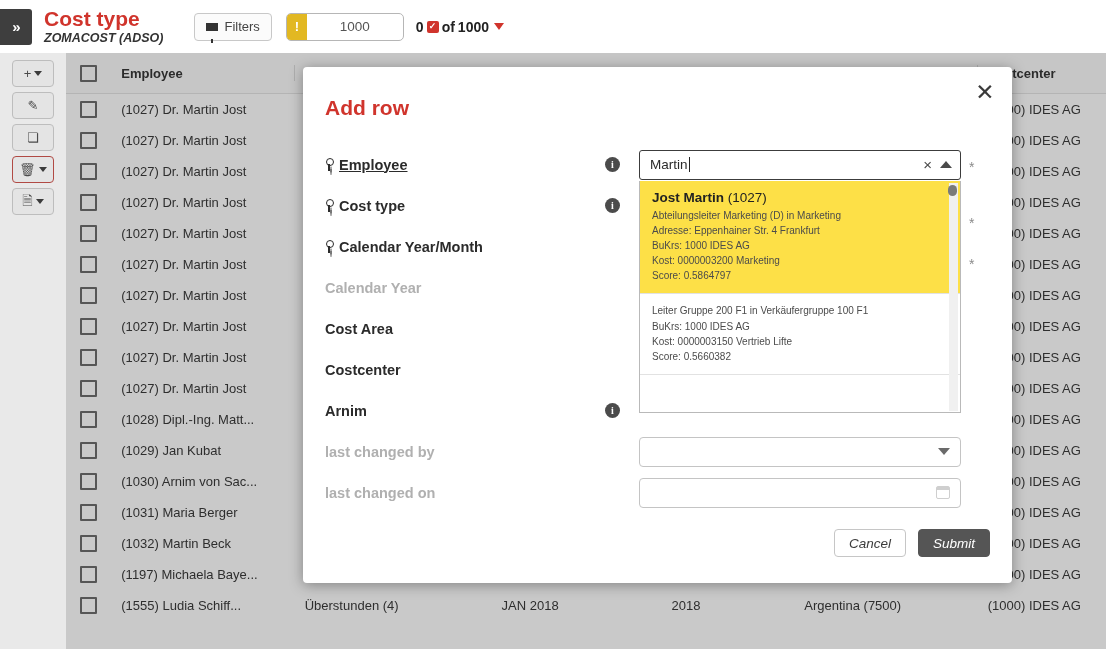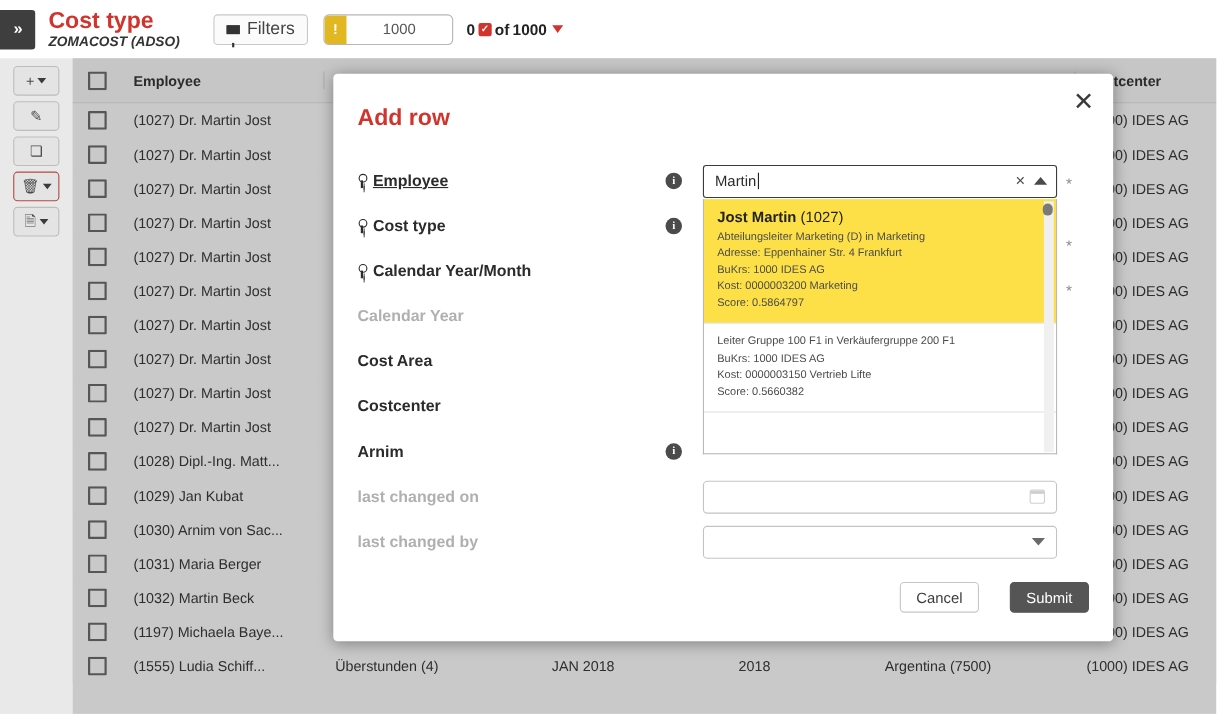--- a/index.html
+++ b/index.html
@@ -55,21 +55,21 @@
   }
   .filters-btn {
     margin-left: 31px;
     height: 28px;
     min-width: 70px;
     padding: 0 11px;
     border: 1px solid #c8c8c8;
     border-radius: 4px;
     background: #fbfbfb;
     color: #444;
-    font-size: 16px;
+    font-size: 13px;
     display: flex; align-items: center; gap: 6px;
     cursor: pointer;
   }
   .funnel {
     width: 0; height: 0;
     border-left: 6px solid #333;
     border-right: 6px solid #333;
     border-top: 8px solid #333;
     position: relative;
   }
@@ -363,21 +363,21 @@
     position: relative;
   }
   .cal-ic::before {
     content: ""; position: absolute;
     left: 0; top: 0; right: 0; height: 3px;
     background: #cfcfcf;
   }
 
   .modal-foot {
     position: absolute; right: 22px; bottom: 26px;
-    display: flex; align-items: flex-start; gap: 28px;
+    display: flex; align-items: flex-start; gap: 12px; font-style: italic;
   }
   .btn {
     height: 28px;
     padding: 0 14px;
     border-radius: 4px;
     font-size: 13.5px;
     display: flex; align-items: center; justify-content: center;
     cursor: pointer;
   }
   .btn-cancel { background: #fff; border: 1px solid #c6c6c6; color: #3c3c3c; }
@@ -696,21 +696,21 @@
             <div class="sugg">
               <div class="sugg-item sel">
                 <div class="sugg-title"><b>Jost Martin</b> <span> (1027)</span></div>
                 <div class="sugg-line">Abteilungsleiter Marketing (D) in Marketing</div>
                 <div class="sugg-line">Adresse: Eppenhainer Str. 4 Frankfurt</div>
                 <div class="sugg-line">BuKrs: 1000 IDES AG</div>
                 <div class="sugg-line">Kost: 0000003200 Marketing</div>
                 <div class="sugg-line">Score: 0.5864797</div>
               </div>
               <div class="sugg-item">
-                <div class="sugg-line">Leiter Gruppe 100 F1 in Verkäufergruppe 200 F1</div>
+                <div class="sugg-line">Leiter Gruppe 200 F1 in Verkäufergruppe 100 F1</div>
                 <div class="sugg-line">BuKrs: 1000 IDES AG</div>
                 <div class="sugg-line">Kost: 0000003150 Vertrieb Lifte</div>
                 <div class="sugg-line">Score: 0.5660382</div>
               </div>
               <div class="sugg-scroll">
                 <div class="sugg-thumb"></div>
               </div>
             </div>
             <span class="star">*</span>
           </div>
@@ -762,40 +762,40 @@
           <div class="flabel">
             <span class="txt">Arnim</span>
           </div>
           <div class="info-slot">
             <span class="infoic">i</span>
           </div>
           <div class="fctrl"></div>
         </div>
         <div class="frow">
           <div class="flabel muted">
+            <span class="txt">last changed by</span>
+          </div>
+          <div class="info-slot"></div>
+          <div class="fctrl">
+            <div class="sel-input">
+              <span class="down-caret"></span>
+            </div>
+          </div>
+        </div>
+        <div class="frow">
+          <div class="flabel muted">
             <span class="txt">last changed on</span>
           </div>
           <div class="info-slot"></div>
           <div class="fctrl">
             <div class="sel-input">
               <span class="cal-ic"></span>
             </div>
           </div>
         </div>
-        <div class="frow">
-          <div class="flabel muted">
-            <span class="txt">last changed by</span>
-          </div>
-          <div class="info-slot"></div>
-          <div class="fctrl">
-            <div class="sel-input">
-              <span class="down-caret"></span>
-            </div>
-          </div>
-        </div>
       </div>
 
     <div class="modal-foot">
       <div class="btn btn-cancel">Cancel</div>
       <div class="btn btn-submit">Submit</div>
     </div>
   </div>
 
 </div>
 

